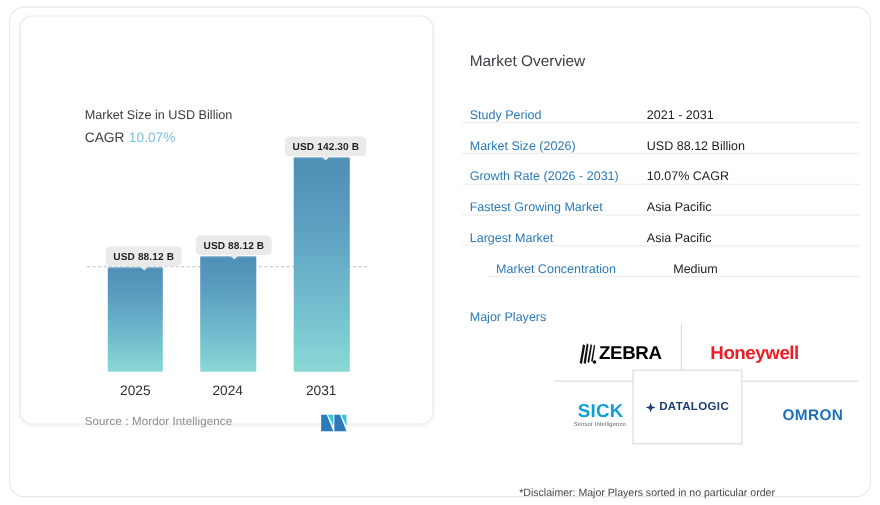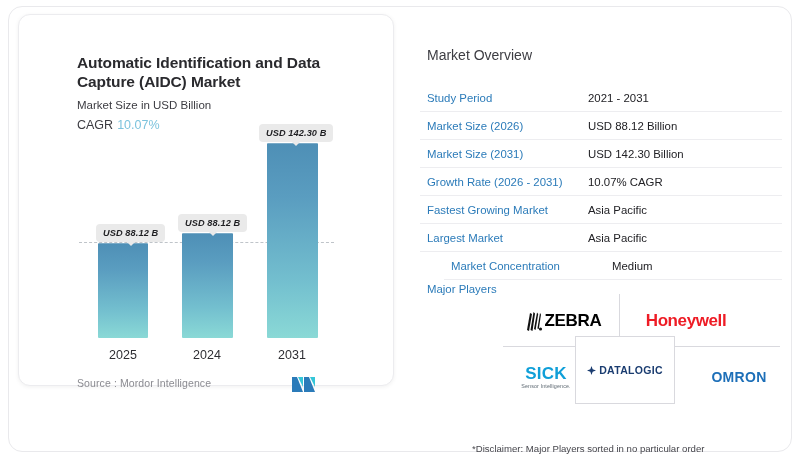--- a/index.html
+++ b/index.html
@@ -107,21 +107,20 @@
   .bar-label {
     position: absolute;
     background: #eaeaea;
     color: #1f1f22;
     font-size: 9.2px;
     font-weight: bold;
     padding: 4px 7px 4px 7px;
     border-radius: 4px;
     white-space: nowrap;
     letter-spacing: 0.1px;
-    font-style: italic;
   }
   .bar-label::after {
     content: "";
     position: absolute;
     left: 50%;
     margin-left: -4px;
     bottom: -4px;
     width: 0; height: 0;
     border-left: 4px solid transparent;
     border-right: 4px solid transparent;
@@ -168,21 +167,21 @@
     position: absolute;
     left: 420px;
     top: 84px;
     width: 362px;
   }
   .ovrow {
     position: relative;
     height: 27px;
     border-bottom: 1px solid #ededf0;
     display: flex;
-    align-items: center;
+    align-items: flex-end;
   }
   .ovrow:last-child { border-bottom: 1px solid #ededf0; margin-left: 24px; }
   .ovkey {
     width: 168px;
     padding-left: 7px;
     font-size: 11.4px;
     color: #2b7bb9;
     box-sizing: border-box;
   }
   .ovval {
@@ -287,21 +286,20 @@
     margin-left: 47px;
   }
 </style>
 </head>
 <body>
 
 <div class="page">
   <div class="outer-card"></div>
 
   <div class="chart-card">
-    <div class="chart-title">Automatic Identification and Data Capture (AIDC) Market</div>
     <div class="chart-subtitle">Market Size in USD Billion</div>
     <div class="chart-cagr">
       <span>CAGR</span><span class="cagr-val">10.07%</span>
     </div>
 
     <div class="plot">
       <div class="dashline"></div>
 
       <div class="bar b1">
           <span class="bar-top-cap"></span>
@@ -338,24 +336,20 @@
   <div class="ovtable">
     <div class="ovrow">
       <div class="ovkey">Study Period</div>
       <div class="ovval">2021 - 2031</div>
     </div>
     <div class="ovrow">
       <div class="ovkey">Market Size (2026)</div>
       <div class="ovval">USD 88.12 Billion</div>
     </div>
     <div class="ovrow">
-      <div class="ovkey">Market Size (2031)</div>
-      <div class="ovval">USD 142.30 Billion</div>
-    </div>
-    <div class="ovrow">
       <div class="ovkey">Growth Rate (2026 - 2031)</div>
       <div class="ovval">10.07% CAGR</div>
     </div>
     <div class="ovrow">
       <div class="ovkey">Fastest Growing Market</div>
       <div class="ovval">Asia Pacific</div>
     </div>
     <div class="ovrow">
       <div class="ovkey">Largest Market</div>
       <div class="ovval">Asia Pacific</div>

